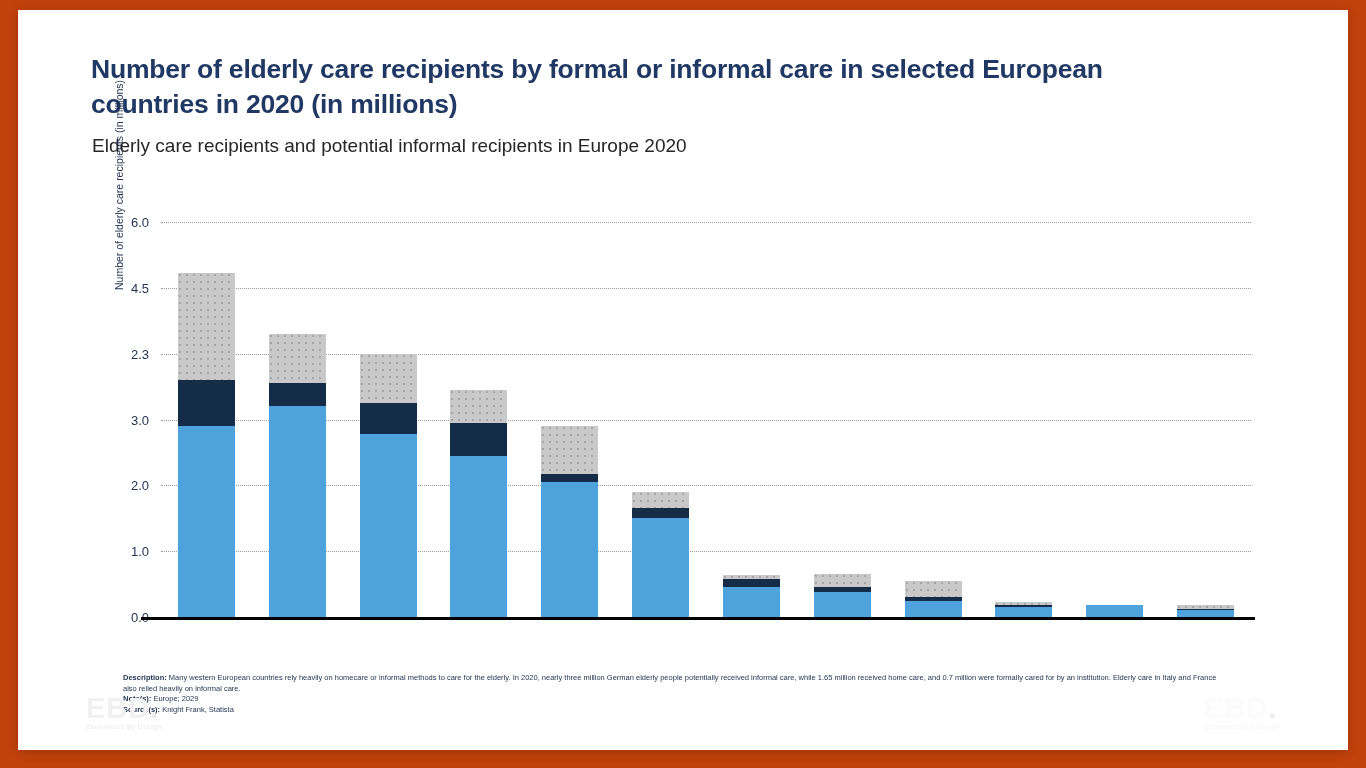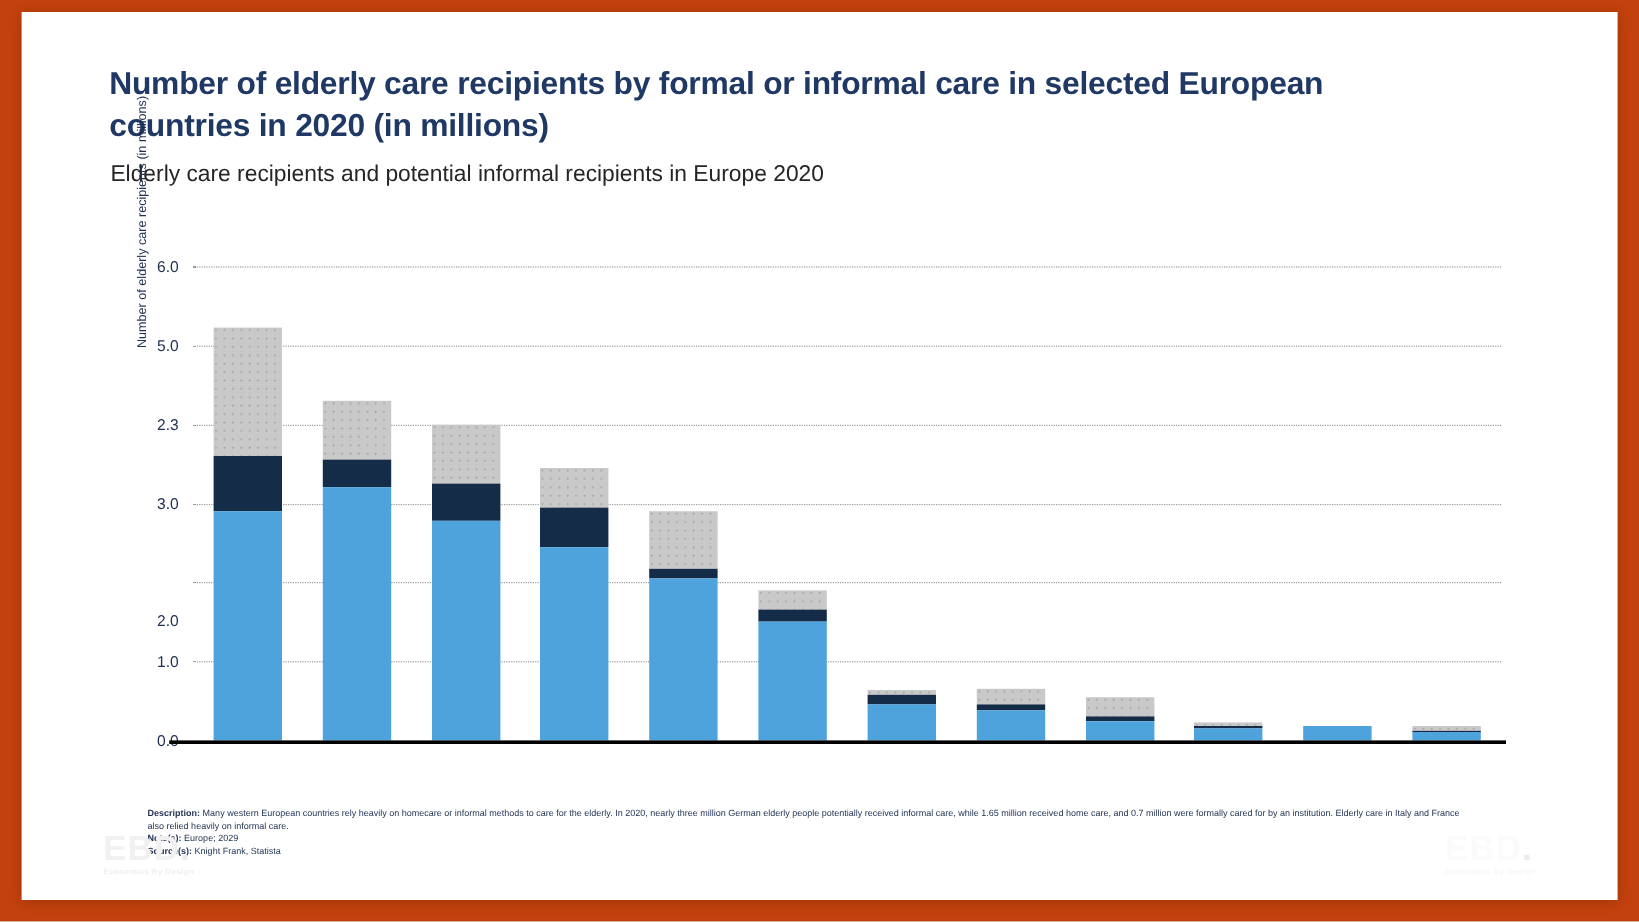--- a/index.html
+++ b/index.html
@@ -224,27 +224,27 @@
 
 
       <div class="y-axis-title">Number of elderly care recipients (in millions)</div>
 
       <div class="plot-area">
         <div id="grid-root">
             <div class="axis-label-y" style="top: 395px;">0.0</div>
             <div class="gridline" style="top: 329.167px;"></div>
             <div class="axis-label-y" style="top: 329.167px;">1.0</div>
             <div class="gridline" style="top: 263.333px;"></div>
-            <div class="axis-label-y" style="top: 263.333px; margin-top: 32px;">2.0</div>
+            <div class="axis-label-y" style="top: 263.333px;">2.0</div>
             <div class="gridline" style="top: 197.5px;"></div>
             <div class="axis-label-y" style="top: 197.5px;">3.0</div>
             <div class="gridline" style="top: 131.667px;"></div>
             <div class="axis-label-y" style="top: 131.667px;">2.3</div>
             <div class="gridline" style="top: 65.8333px;"></div>
-            <div class="axis-label-y" style="top: 65.8333px;">5.0</div>
+            <div class="axis-label-y" style="top: 65.8333px;">4.5</div>
             <div class="gridline" style="top: 0px;"></div>
             <div class="axis-label-y" style="top: 0px;">6.0</div>
           </div>
         <div class="bars" id="bars-root">
             <div class="bar-slot">
               <div class="bar-stack" title="Germany">
                 <div class="seg seg-home" style="height: 106.65px;"></div>
                 <div class="seg seg-inst" style="height: 46.0833px;"></div>
                 <div class="seg seg-info" style="height: 190.917px;"></div>
               </div>

